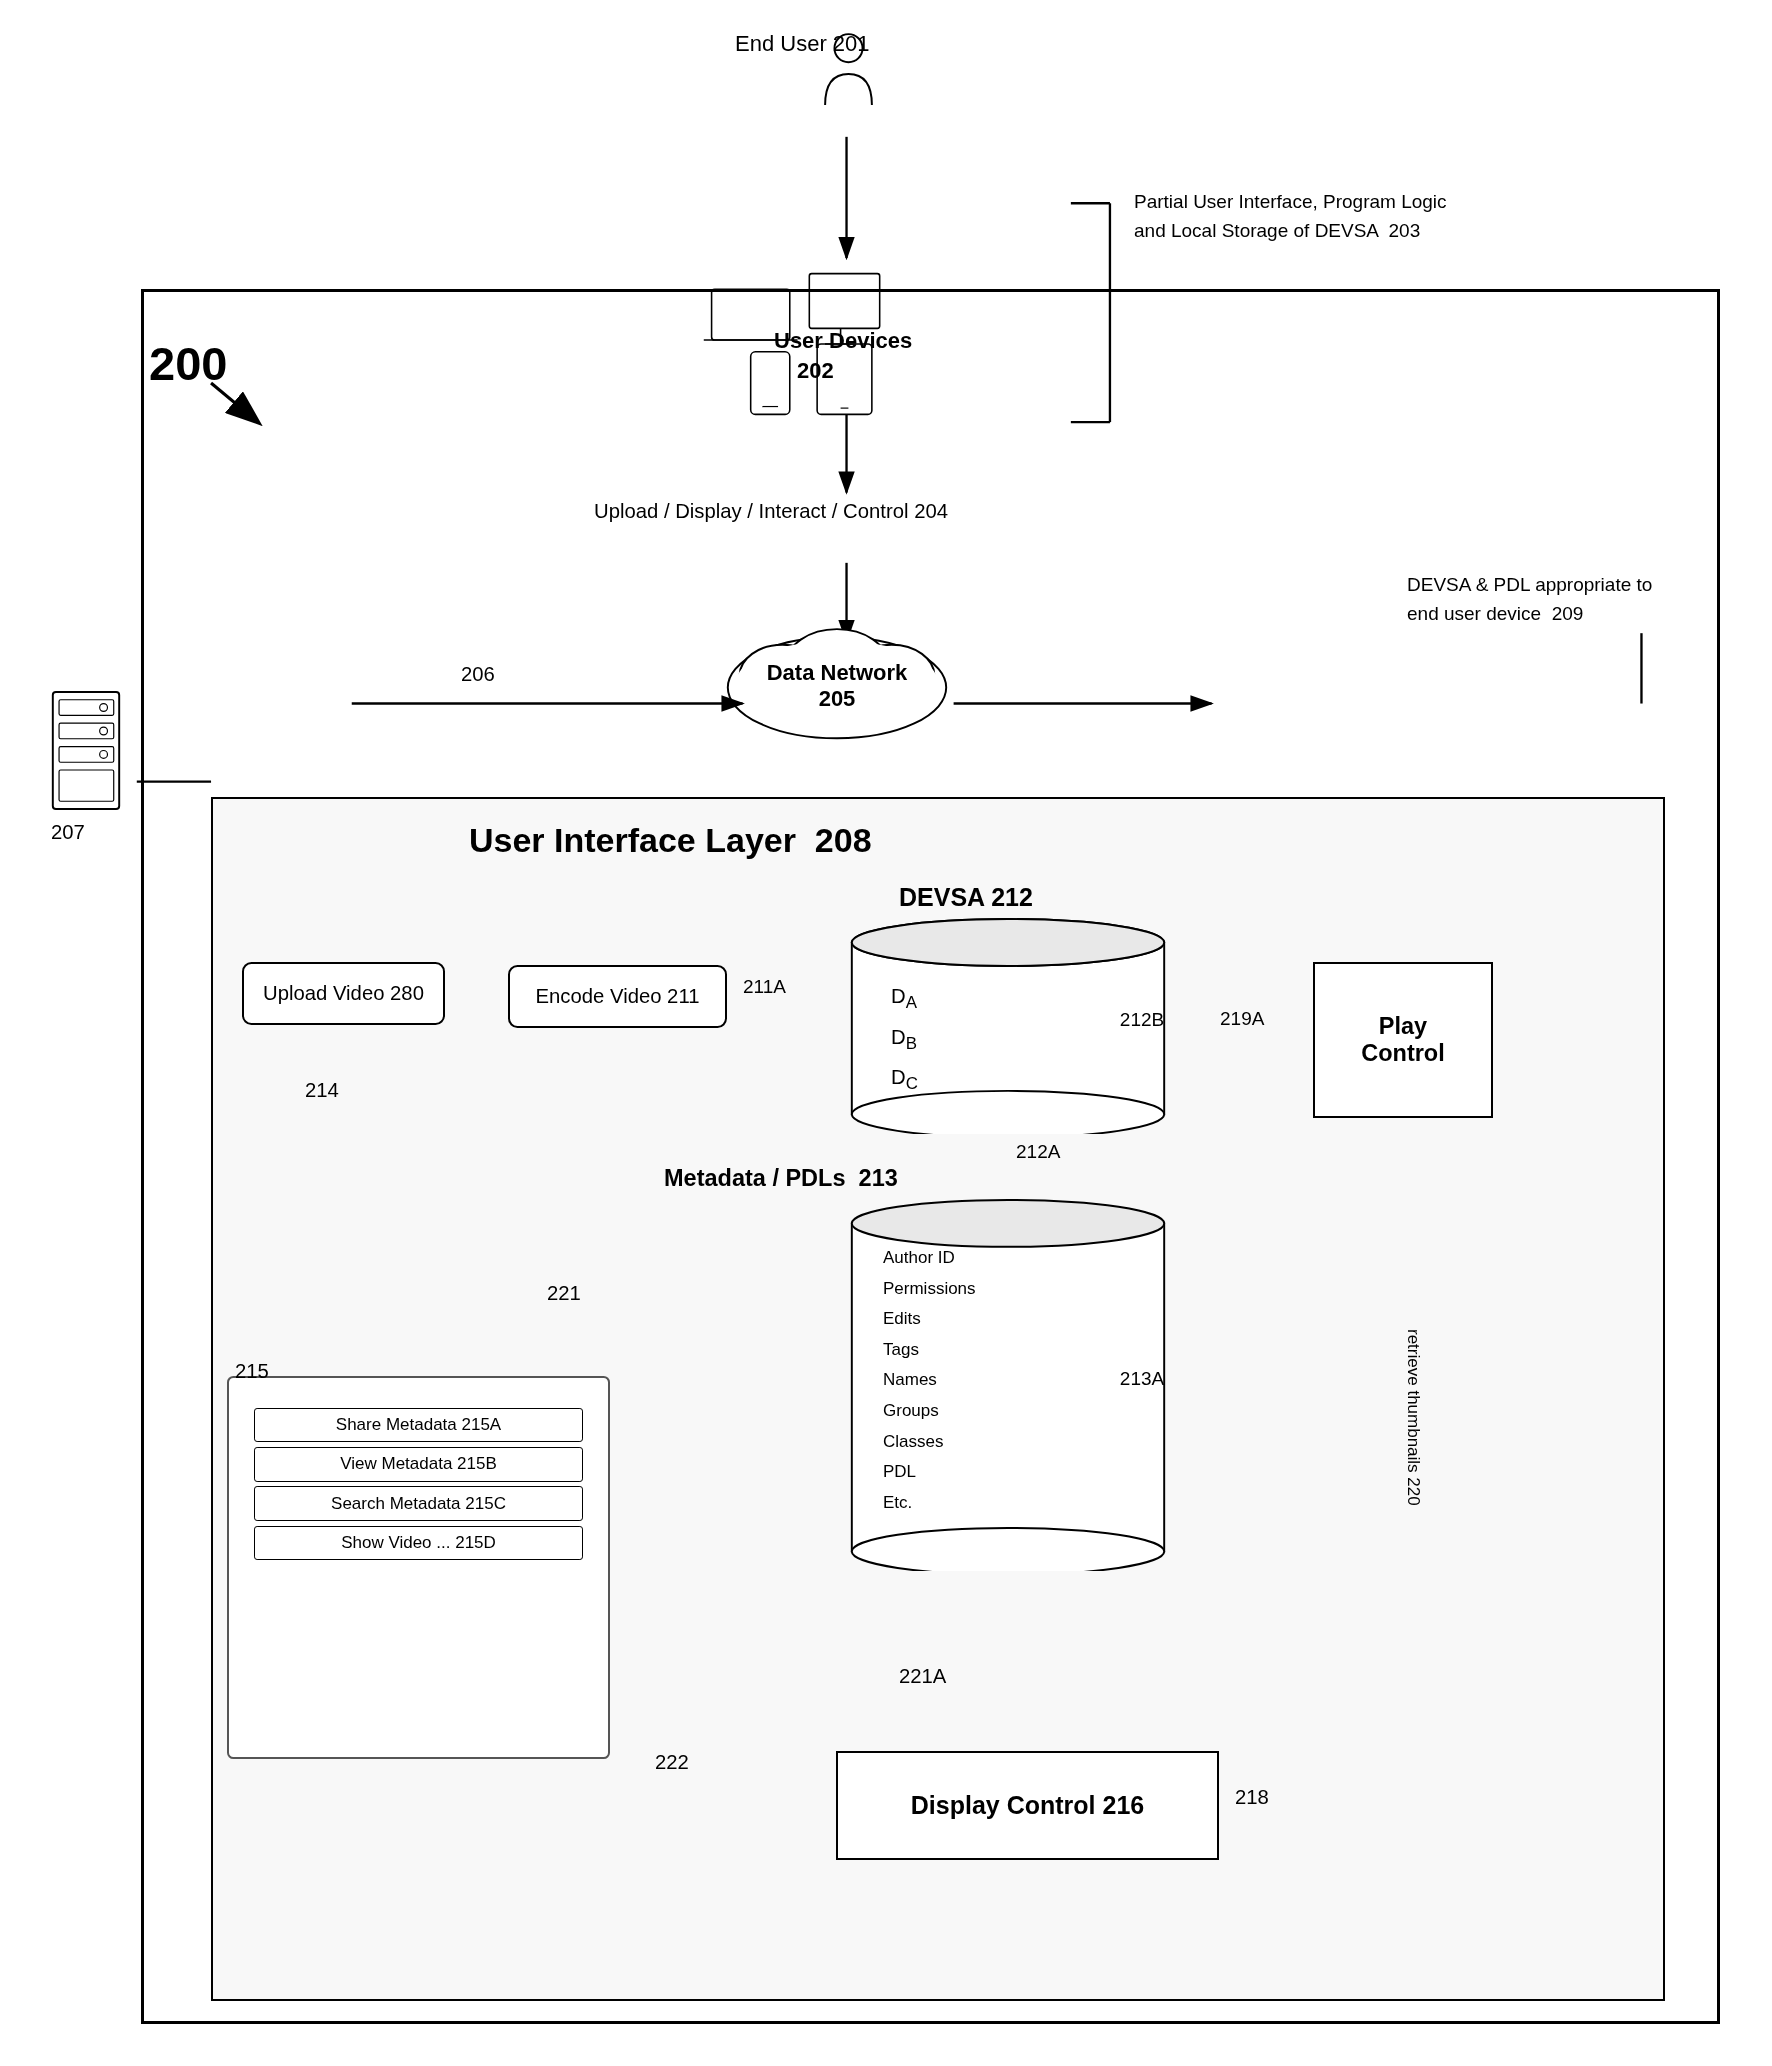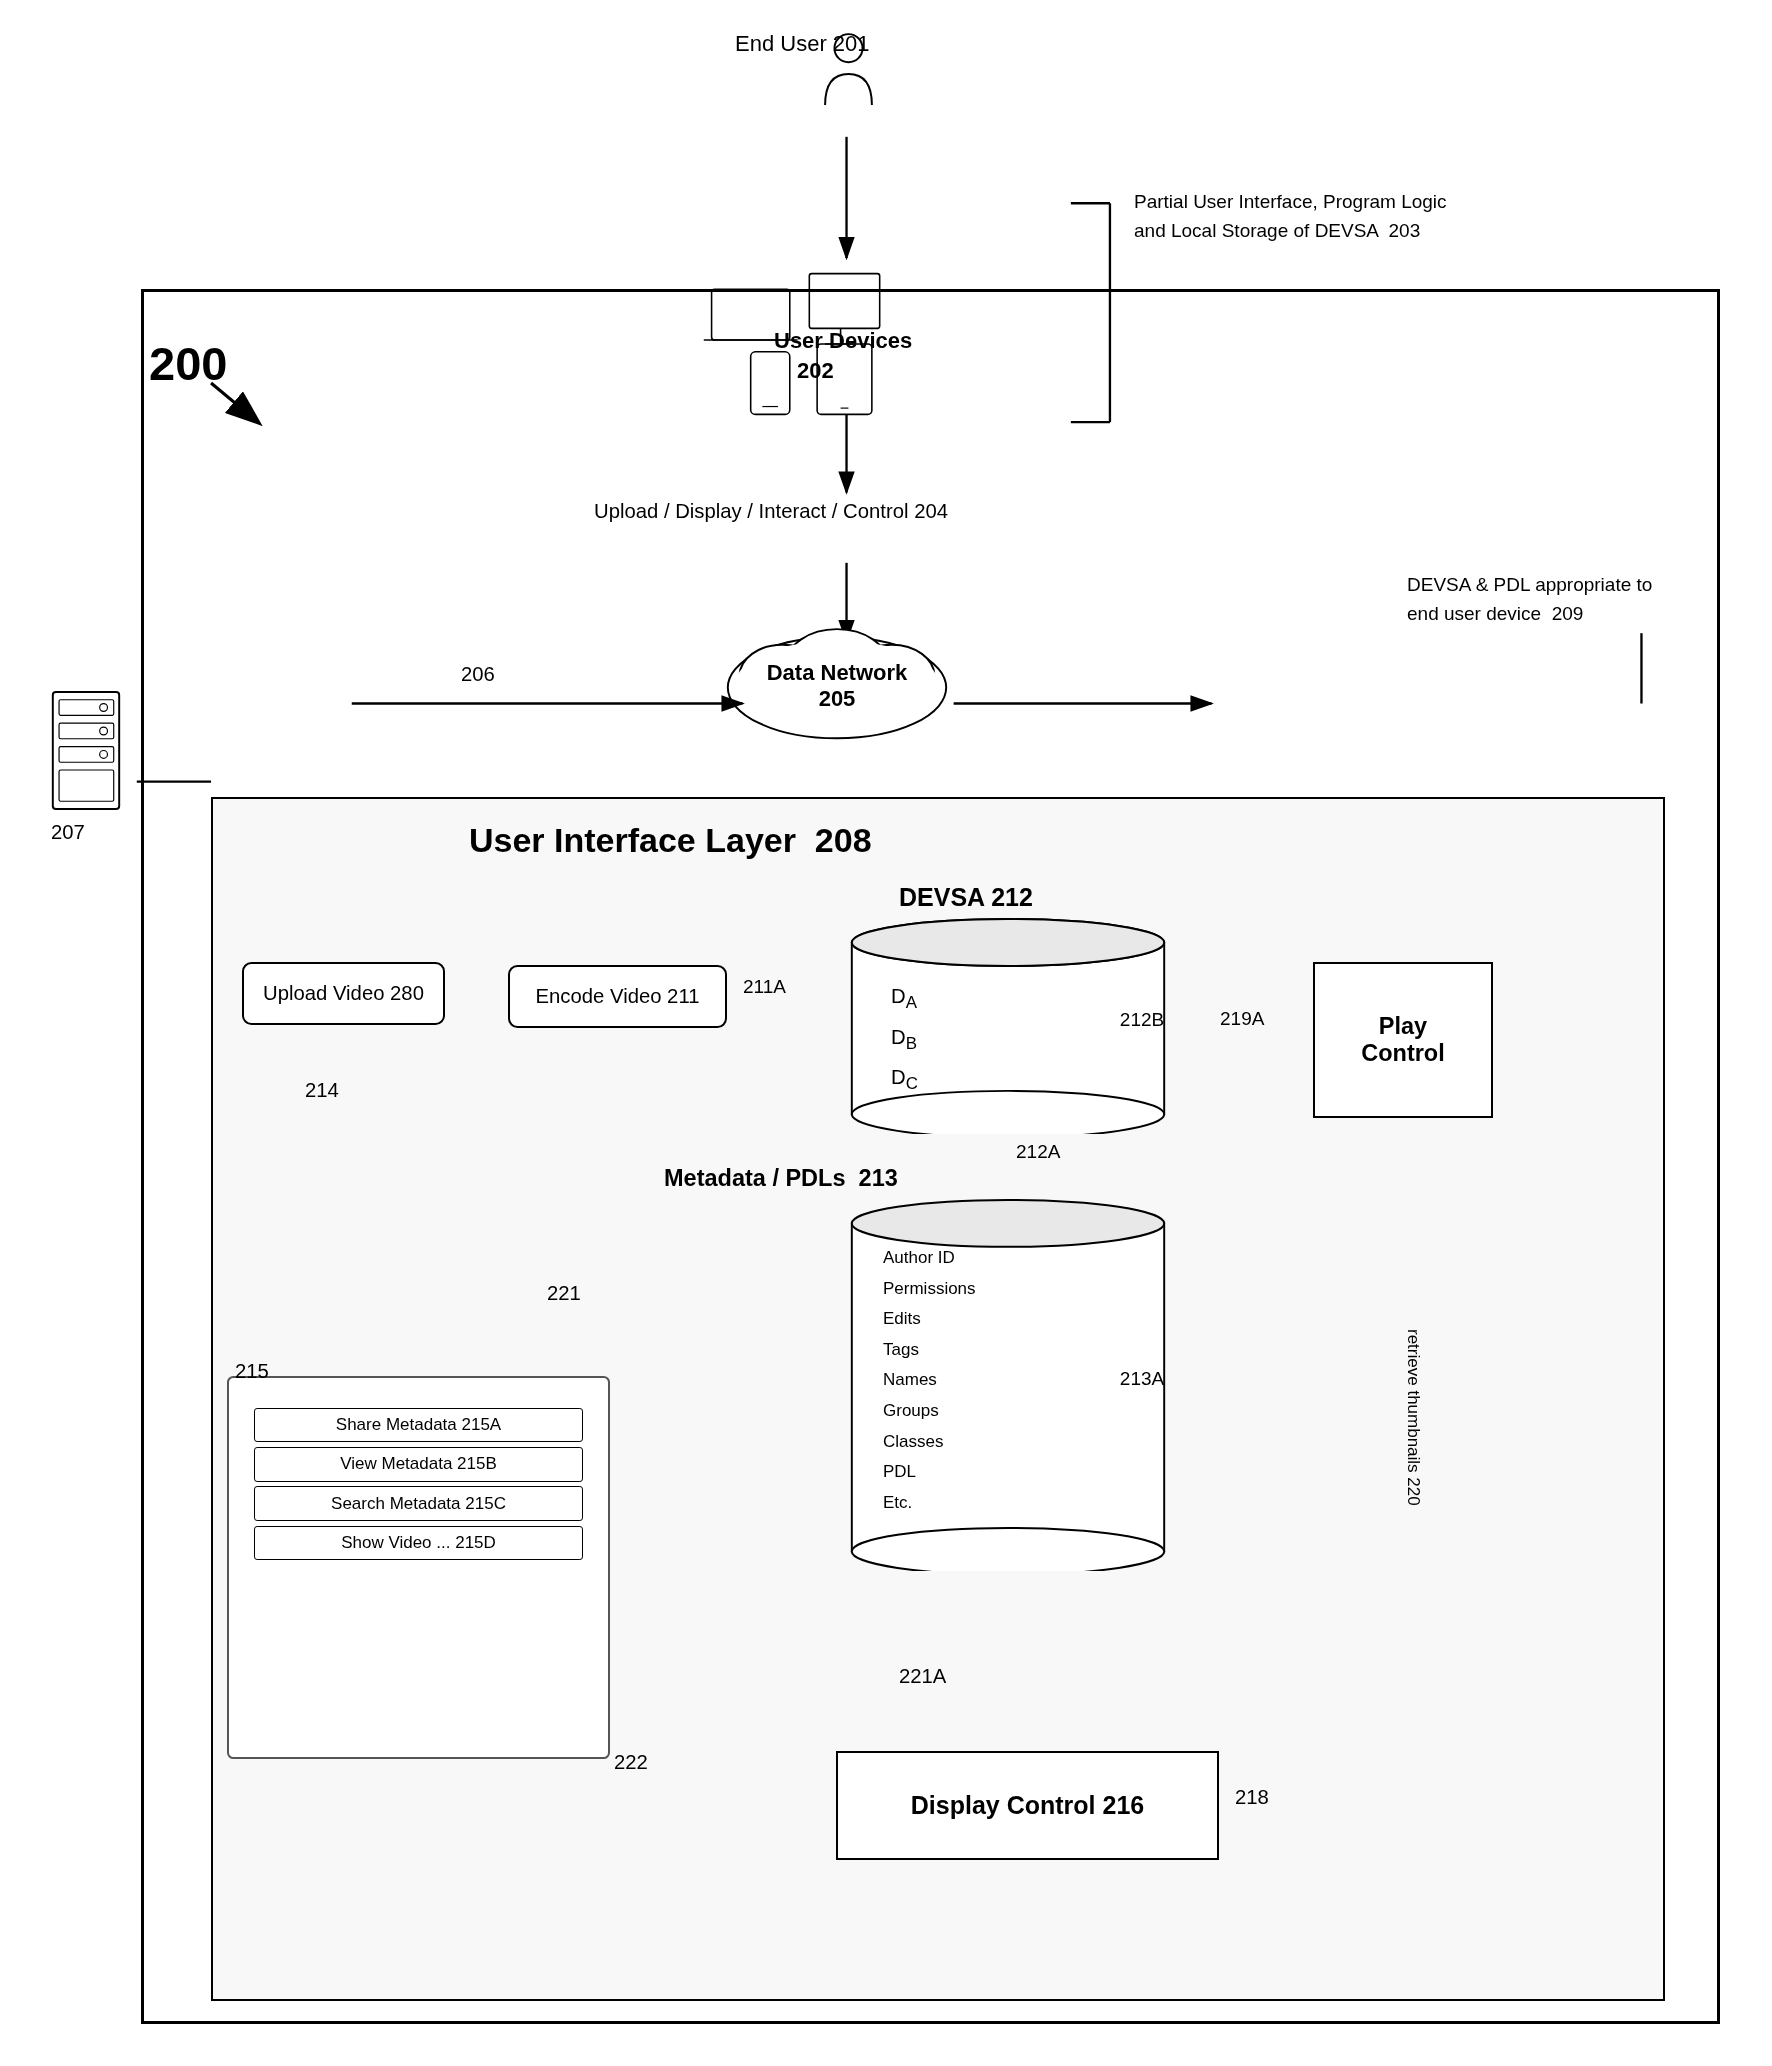--- a/index.html
+++ b/index.html
@@ -323,18 +323,18 @@
     <div class="pdl-item">Search Metadata  215C</div>
     <div class="pdl-item">Show Video ...  215D</div>
   </div>
 
   <div style="position:absolute; left:235px; top:1360px; font-size:20.3px;">215</div>
 
   <div class="box" style="position:absolute; left:836px; top:1751px; width:383px; height:109px;">
     <span style="font-size:25px; font-weight:bold;">Display Control  216</span>
   </div>
 
-  <div style="position:absolute; left:614px; top:1751px; font-size:20.3px;">222</div>
+  <div style="position:absolute; left:655px; top:1751px; font-size:20.3px;">222</div>
 
   <div style="position:absolute; left:1235px; top:1786px; font-size:20.3px;">218</div>
 
 </div>
 
 
 </body></html>

